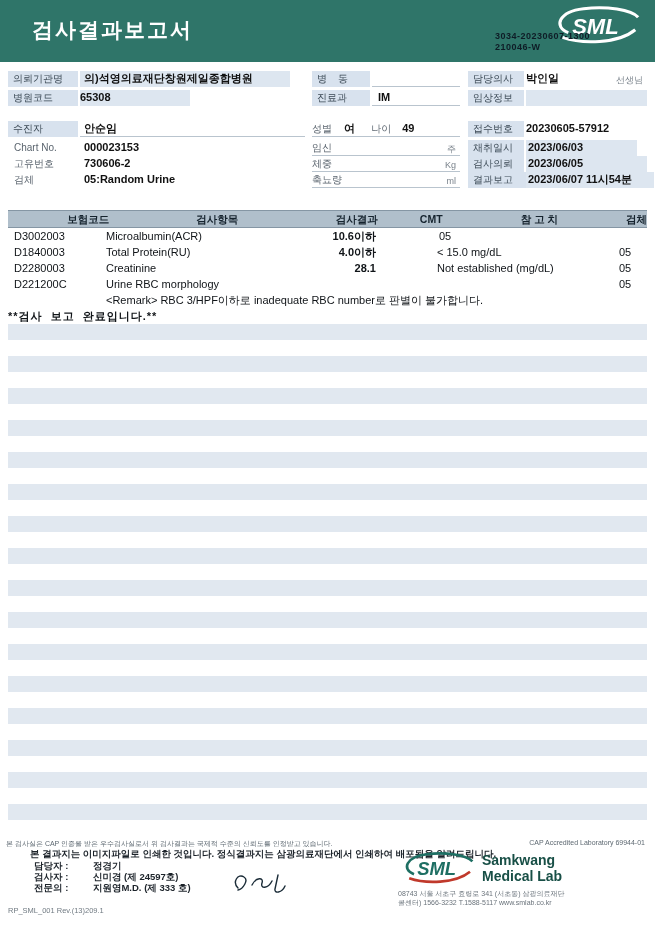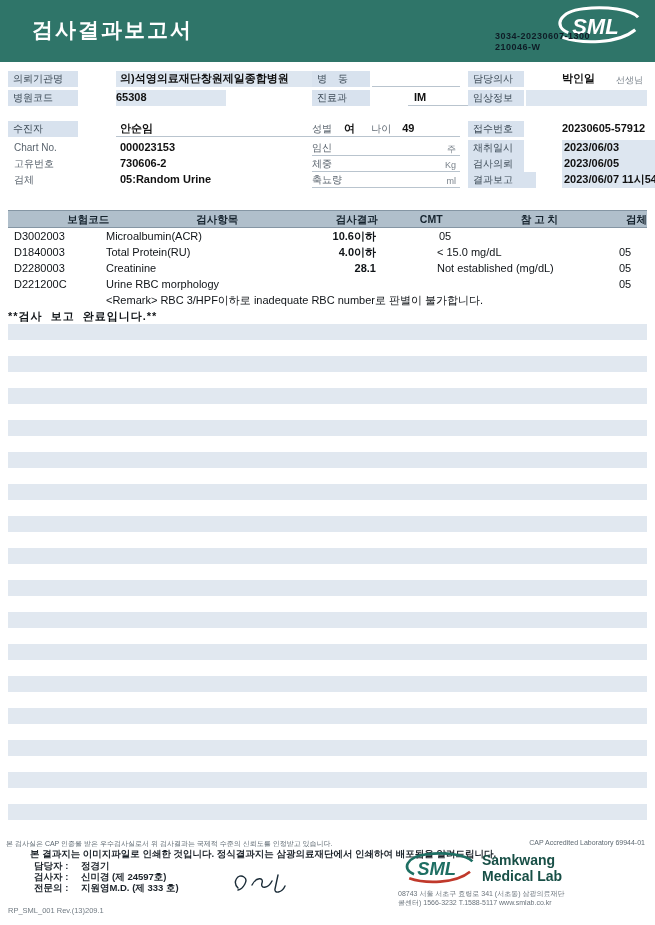--- a/index.html
+++ b/index.html
@@ -10,21 +10,21 @@
   
   .topbar { position:absolute; left:0; top:0; width:655px; height:62px; background:#2f7569; }
   .title { position:absolute; left:32px; top:16px; color:#ffffff; font-size:21px; font-weight:bold; letter-spacing:2px; }
   .logo-head { position:absolute; right:8px; top:2px; width:100px; height:44px; }
   .doc-codes { position:absolute; right:14px; top:31px; width:146px; font-size:9px; font-weight:bold; color:#0e1c26; line-height:11px; letter-spacing:0.5px; }
 
   
   .cell { position:absolute; height:16px; line-height:15px; font-size:11px; color:#111; white-space:nowrap; }
   .lbl { background:#d8e2ee; color:#3a4854; font-size:10px; padding:0 5px; line-height:16px; white-space:pre; }
   .plain { color:#5a646e; font-size:10px; }
-  .val { font-weight:bold;margin-left:36px; }
+  .val { font-weight:bold; }
   .shaded { background:#dde6f0; }
   .uline { border-bottom:1px solid #b9c4ce; }
   .unit { color:#7a838c; font-size:9px; }
   .right-abs { position:absolute; right:4px; top:2px; }
 
   
   .thead { position:absolute; left:8px; top:210px; width:639px; height:18px; display:flex;
            background:#b0bfcb; border-top:1px solid #8596a4; border-bottom:1px solid #8596a4;
            font-size:10.5px; color:#15232e; font-weight:bold;padding-left:38px; }
   .th { line-height:17px; text-align:center; white-space:pre; }
@@ -41,21 +41,21 @@
   .remark-row { height:16px; line-height:16px; font-size:11px; padding-left:98px; color:#101418; white-space:nowrap; }
   .complete-row { height:16px; line-height:16px; font-size:11px; text-align:left; font-weight:bold; letter-spacing:1px; white-space:pre; color:#101418; }
   .erow { height:16px; }
   .stripe { background:#e1e8f0; }
 
   
   .cap-left { position:absolute; left:6px; top:839px; font-size:7px; color:#5d6871; }
   .cap-right { position:absolute; right:10px; top:839px; font-size:7px; color:#5d6871; }
   .notice { position:absolute; left:30px; top:848px; font-size:9.5px; font-weight:bold; color:#1c232a; }
   .staff { position:absolute; left:34px; font-size:9.5px; font-weight:bold; color:#1c232a; }
-  .staff .sv { margin-left:10px; }
+  .staff .sv { margin-left:22px; }
   .signature { position:absolute; left:228px; top:870px; }
   .logo-foot { position:absolute; left:398px; top:846px; width:80px; height:42px; }
   .labname { position:absolute; left:482px; top:852px; font-size:14px; font-weight:bold; color:#184f46; line-height:16px; }
   .address { position:absolute; left:398px; top:890px; font-size:7px; color:#6a737b; line-height:8.5px; }
   .docrev { position:absolute; left:8px; top:906px; font-size:7.5px; color:#707a82; }
 </style>
 </head>
 <body>
 
 <div class="page">

